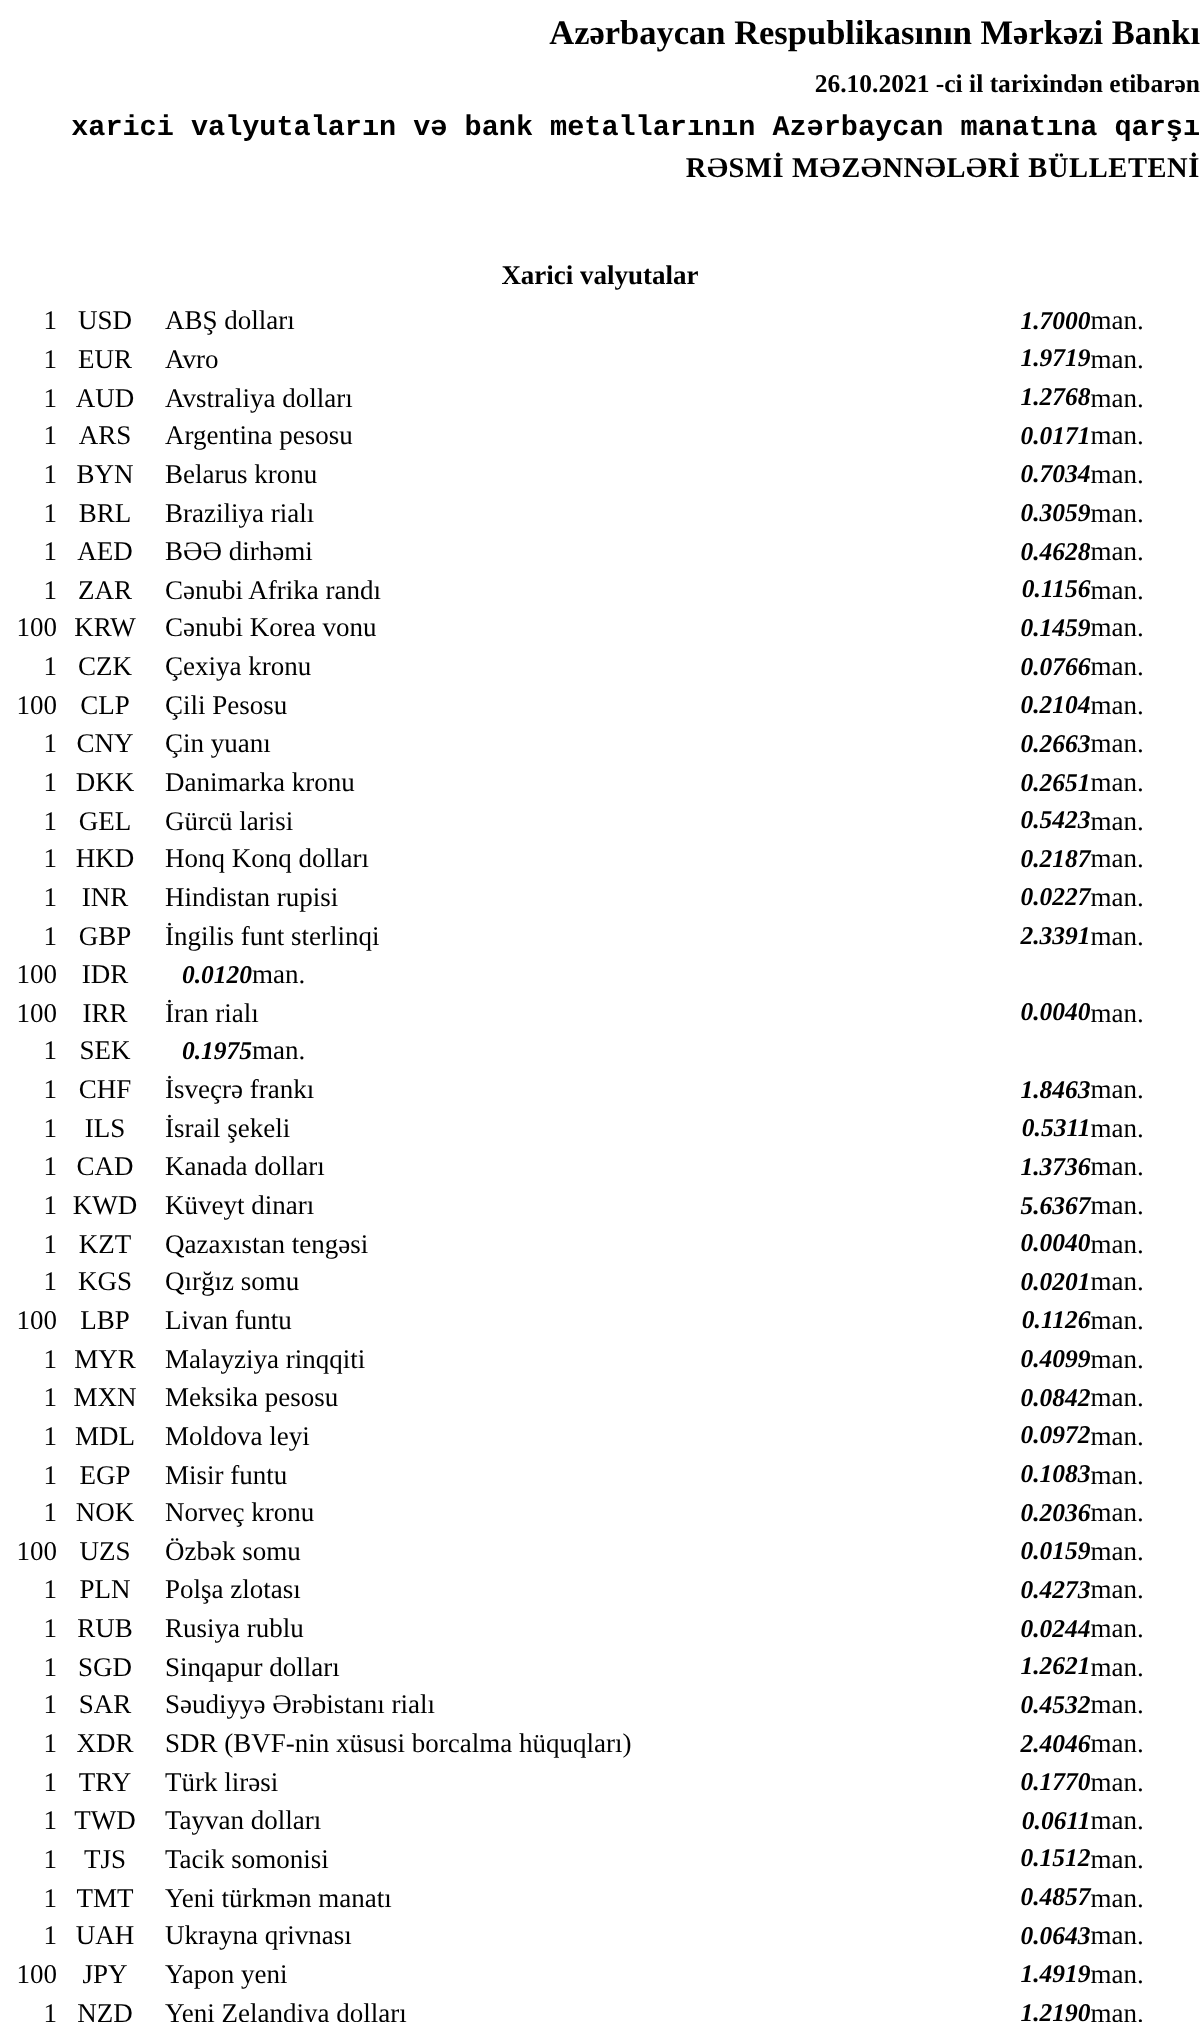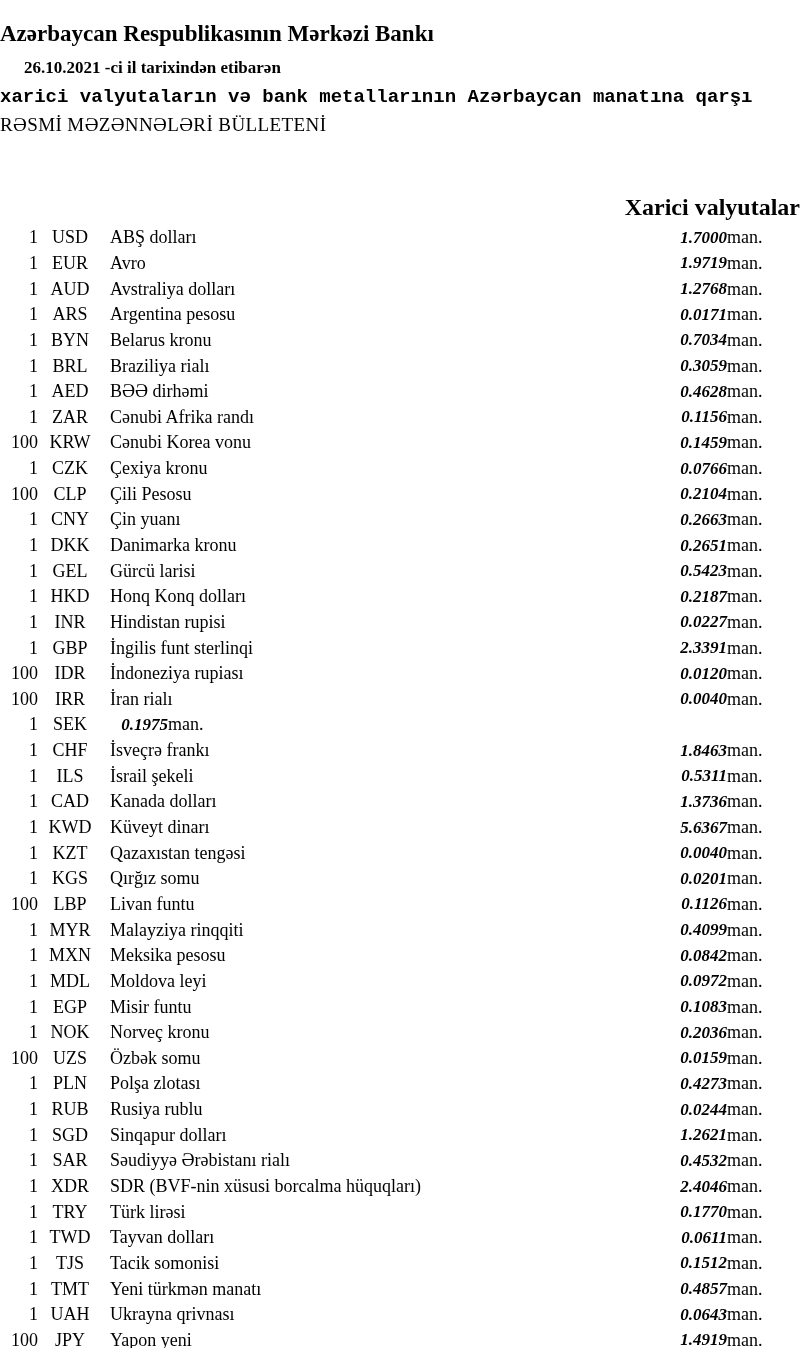--- a/index.html
+++ b/index.html
@@ -9,21 +9,21 @@
     color: #000000;
     width: 800px;
   }
   .page {
     position: relative;
     width: 800px;
     height: 1348px;
     background: #ffffff;
     overflow: hidden;
   }
-  .header { text-align: left; padding-top: 20px; }
+  .header { text-align: right; padding-top: 8px; }
   .title {
     font-size: 23px;
     font-weight: bold;
     line-height: 28px;
   }
   .date-line {
     font-size: 17px;
     font-weight: bold;
     margin-top: 10px;
     line-height: 20px;
@@ -31,30 +31,30 @@
   }
   .subtitle {
     font-size: 19px;
     font-weight: bold;
     margin-top: 8px;
     line-height: 22px;
     font-family: Liberation Mono, monospace;
   }
   .bulletin-title {
     font-size: 19px;
-    font-weight: normal;
+    font-weight: bold;
     margin-top: 6px;
     line-height: 22px;
     letter-spacing: 0.4px;
   }
   .section-title {
-    text-align: right;
-    font-size: 24px;
+    text-align: center;
+    font-size: 18px;
     font-weight: bold;
-    margin-top: 60px;
+    margin-top: 48px;
     line-height: 22px;
   }
   .rows { margin-top: 7px; }
   .row {
     display: flex;
     align-items: center;
     height: 25.65px;
     font-size: 18px;
     padding-right: 27px;
     white-space: nowrap;
@@ -215,21 +215,20 @@
     <span class="qty">1</span>
     <span class="code">GBP</span>
     <span class="name">İngilis funt sterlinqi</span>
     <span class="rate">2.3391</span>
     <span class="unit">man.</span>
   </div>
 
   <div class="row">
     <span class="qty">100</span>
     <span class="code">IDR</span>
-    <span class="name">İndoneziya rupiası</span>
     <span class="rate">0.0120</span>
     <span class="unit">man.</span>
   </div>
 
   <div class="row">
     <span class="qty">100</span>
     <span class="code">IRR</span>
     <span class="name">İran rialı</span>
     <span class="rate">0.0040</span>
     <span class="unit">man.</span>

